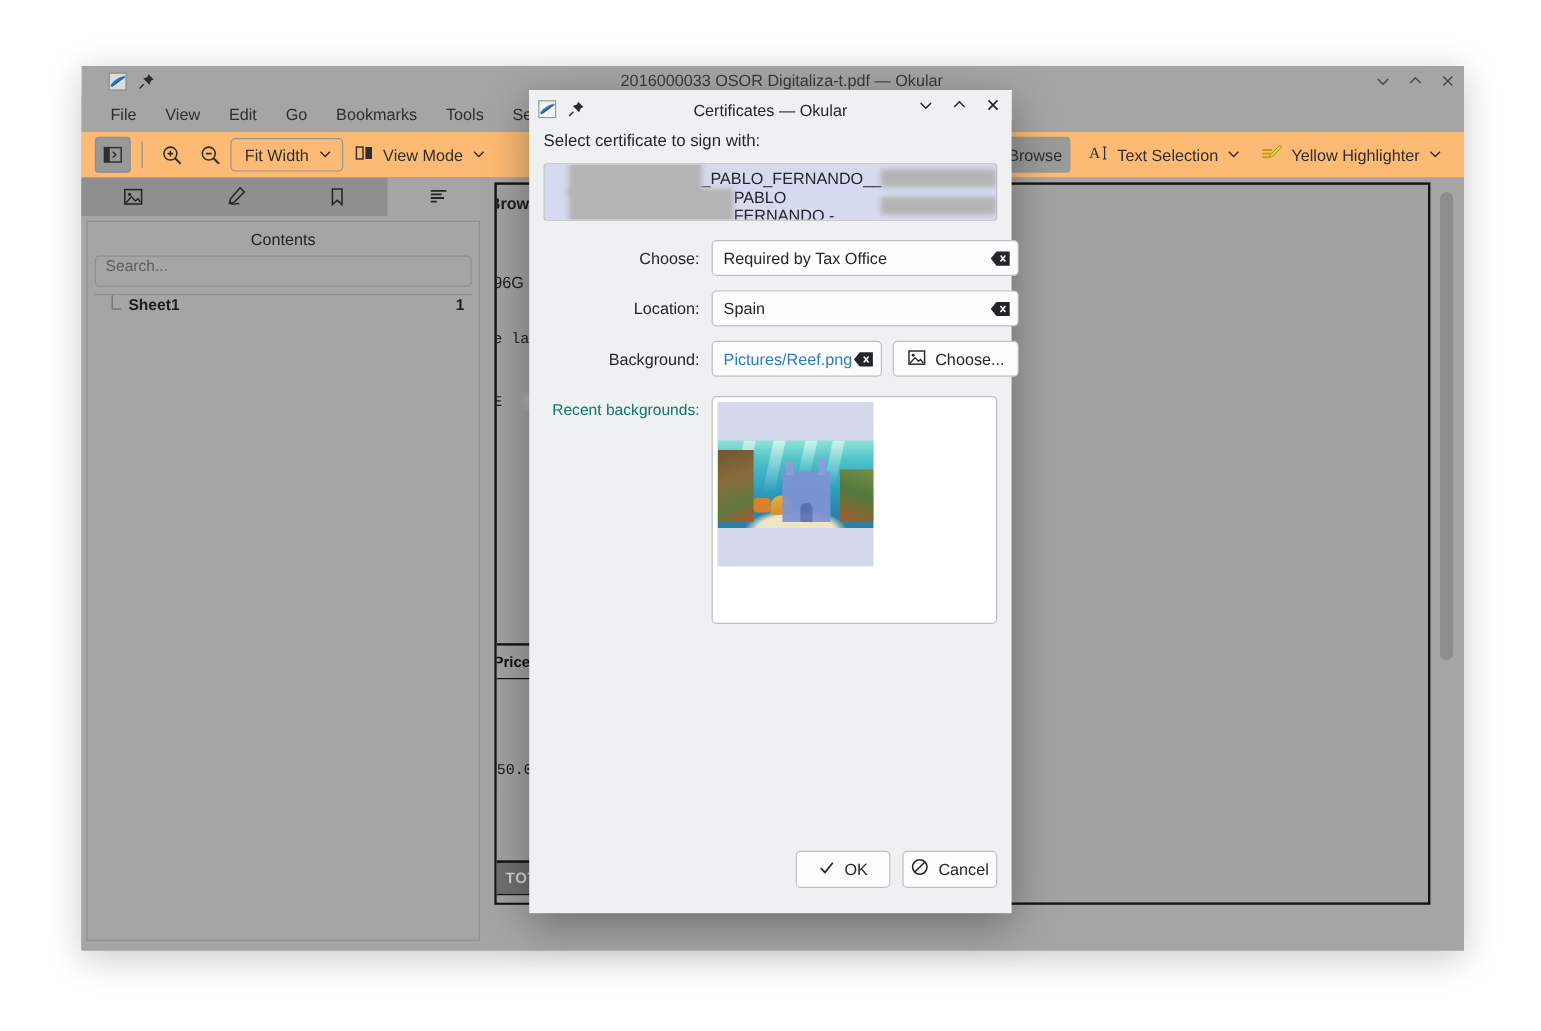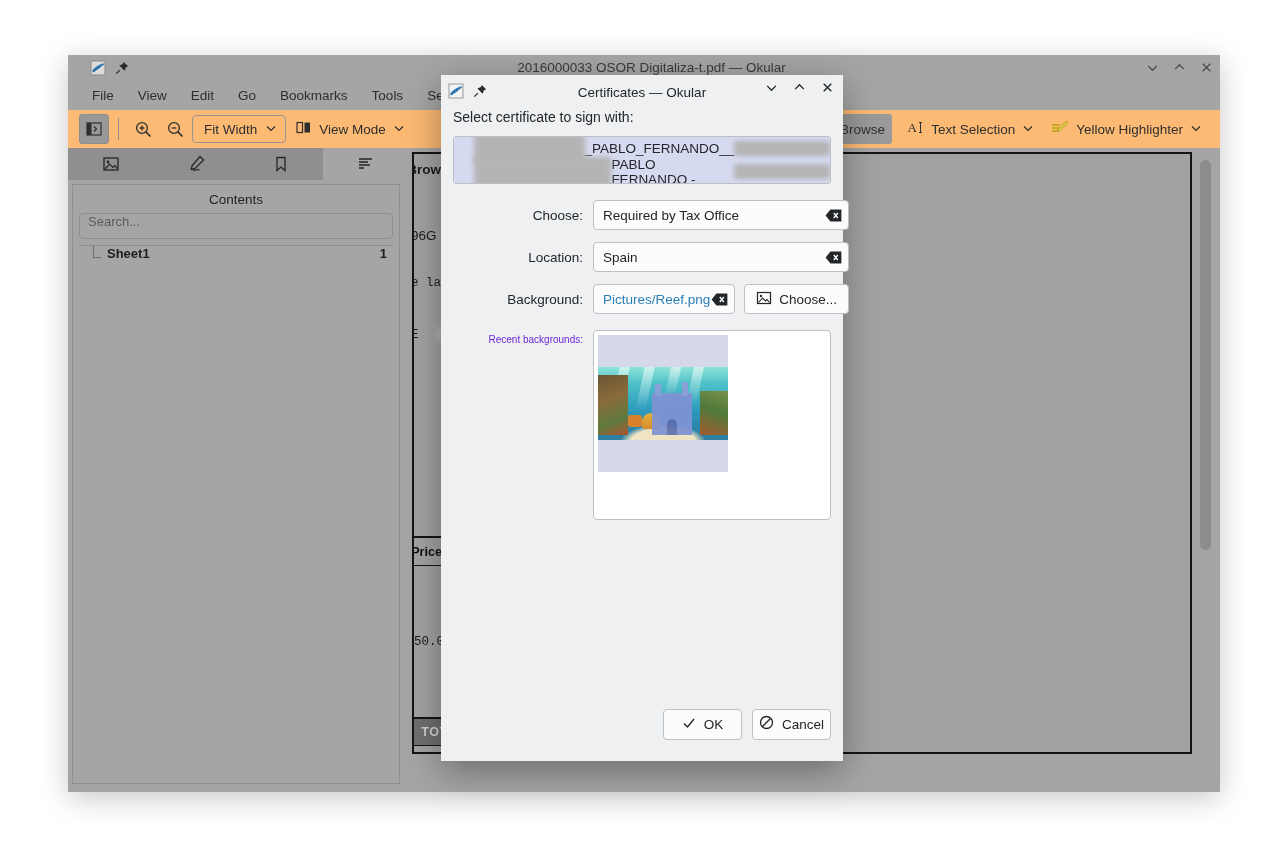--- a/index.html
+++ b/index.html
@@ -256,21 +256,21 @@
     padding: 0 11px; font-size: 13.5px; color: #232629;
     white-space: nowrap;
   }
 
   
   #recent-row {
     margin-top: 16px;
     display: grid; grid-template-columns: 130px 1fr;
     column-gap: 10px;
   }
-  #recent-label { text-align: right; font-size: 10px; color: #6d28d9; padding-top: 4px;}
+  #recent-label { text-align: right; font-size: 13px; color: #0f766e; padding-top: 4px;}
   #recent-box {
     height: 190px; background: #ffffff;
     border: 1px solid #bcc0c4; border-radius: 4px;
     padding: 4px; overflow: hidden;
   }
   #thumb {
     width: 130px; height: 137px;
     background: #d5d8ea;
     position: relative; overflow: hidden;
   }

